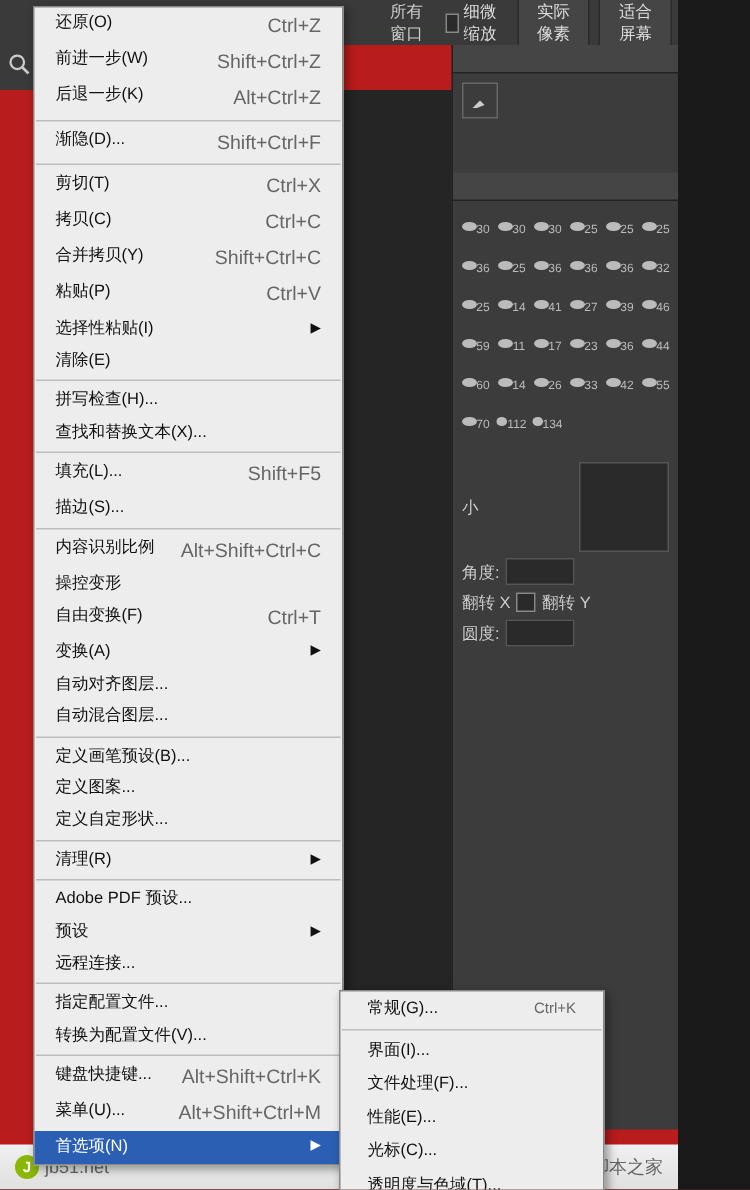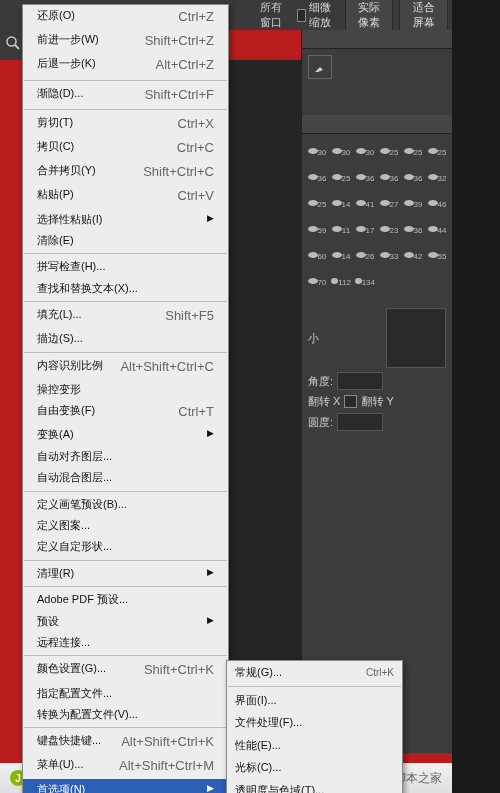--- a/index.html
+++ b/index.html
@@ -33,21 +33,21 @@
 .footer .logo .j{width:16px;height:16px;border-radius:50%;background:#8ab800;color:#fff;display:flex;align-items:center;justify-content:center;font-weight:bold;font-size:10px}
 
 .dropdown{position:absolute;top:4px;left:22px;width:205px;background:#ededed;border:1px solid #888;box-shadow:2px 2px 6px rgba(0,0,0,.4);color:#111;font-size:11px;z-index:50}
 .dropdown .item{display:flex;justify-content:space-between;align-items:flex-start;padding:3px 14px 3px 14px;white-space:nowrap;line-height:1.4}
 .dropdown .item.sel{background:#2b5fb3;color:#fff}
 .dropdown .item .arrow{font-size:9px;margin-left:6px}
 .dropdown .sep{height:1px;background:#bdbdbd;margin:2px 1px}
 .dropdown .sc{color:#666;font-size:13px}
 
 .submenu{position:absolute;left:226px;top:660px;width:175px;background:#ededed;border:1px solid #888;box-shadow:2px 2px 6px rgba(0,0,0,.4);color:#111;font-size:11px;z-index:60}
-.submenu .item{display:flex;justify-content:space-between;align-items:center;padding:3px 8px;white-space:nowrap;line-height:1.5}
+.submenu .item{display:flex;justify-content:space-between;align-items:center;padding:3px 18px;white-space:nowrap;line-height:1.5}
 .submenu .sep{height:1px;background:#bdbdbd;margin:2px 1px}
 .submenu .sc{color:#666;font-size:10px}
 </style>
 </head>
 <body>
 <div class="app">
 
   <div class="topbar">
     <div class="spacer"></div>
     <span>所有窗口</span>
@@ -339,24 +339,20 @@
       </div>
       <div class="item">
         <span>预设</span>
         <span class="arrow">▶</span>
       </div>
       <div class="item">
         <span>远程连接...</span>
       </div>
       <div class="sep"></div>
       <div class="item">
-        <span>颜色设置(G)...</span>
-        <span class="sc">Shift+Ctrl+K</span>
-      </div>
-      <div class="item">
         <span>指定配置文件...</span>
       </div>
       <div class="item">
         <span>转换为配置文件(V)...</span>
       </div>
       <div class="sep"></div>
       <div class="item">
         <span>键盘快捷键...</span>
         <span class="sc">Alt+Shift+Ctrl+K</span>
       </div>

